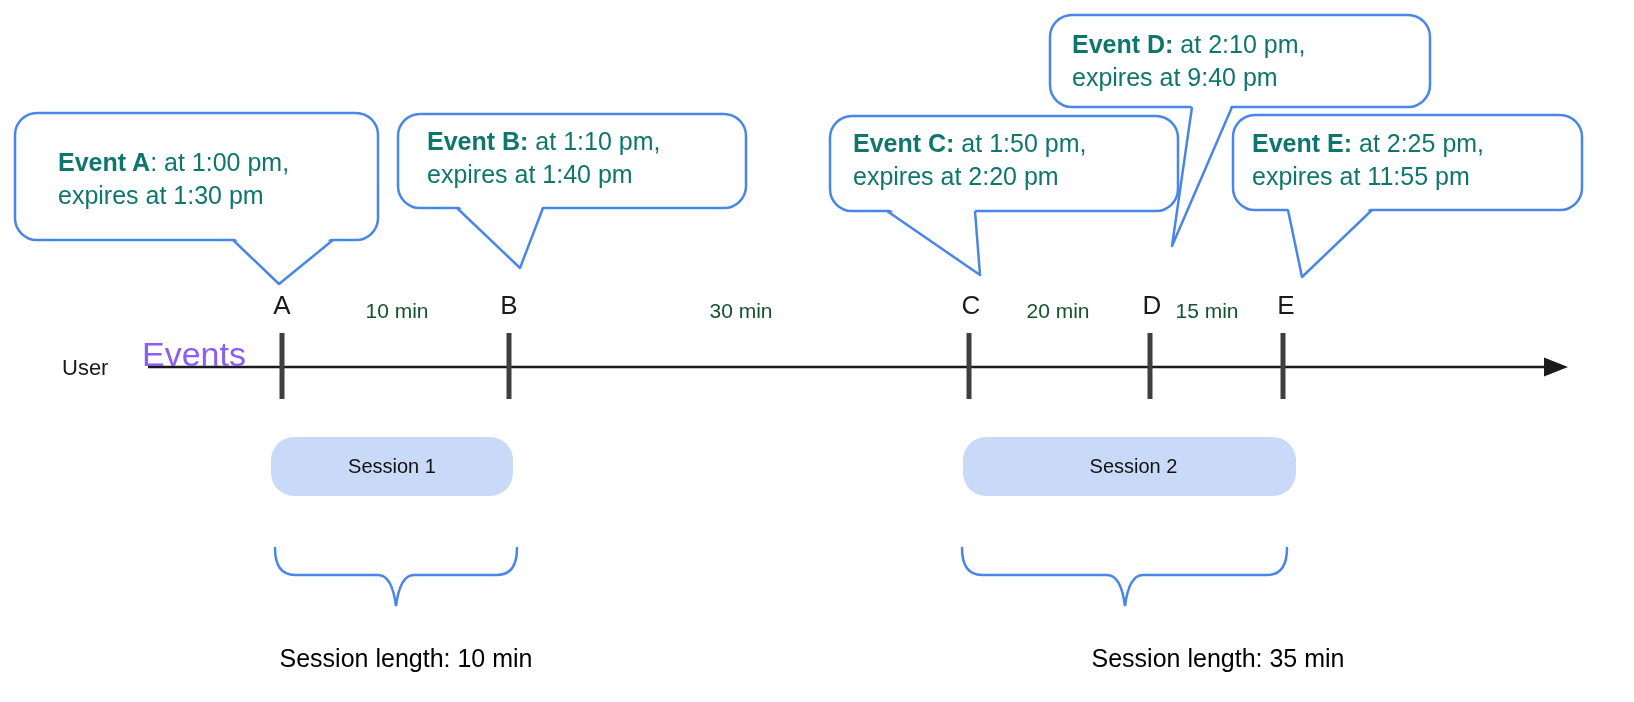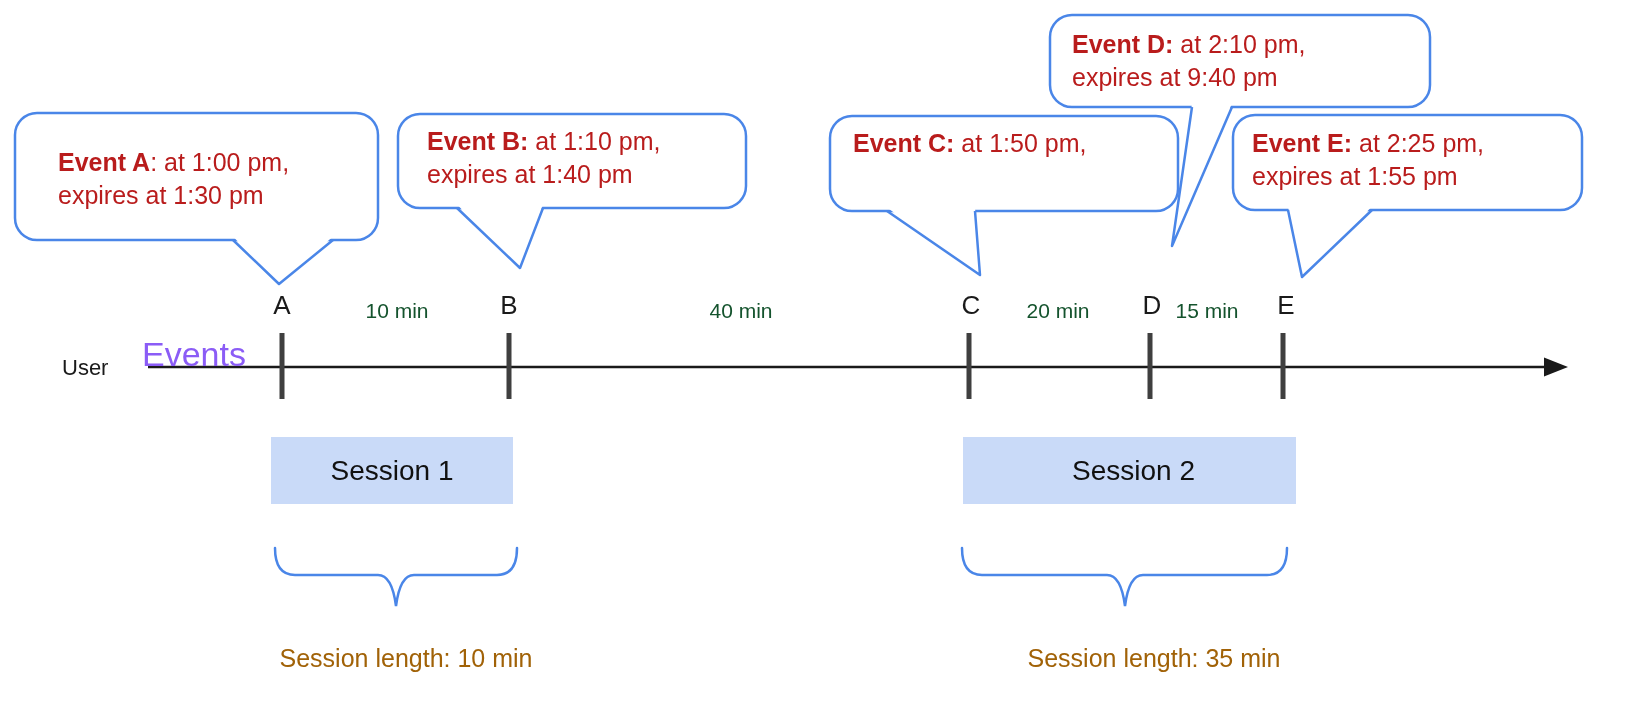--- a/index.html
+++ b/index.html
@@ -2,33 +2,33 @@
 <html><head>
 <meta charset="utf-8">
 <style>
   html,body{margin:0;padding:0;background:#ffffff;}
   .canvas{
     position:relative;width:1634px;height:702px;background:#ffffff;
     font-family:"Liberation Sans",sans-serif;overflow:hidden;color:#0a0a0a;
   }
   svg.layer{position:absolute;left:0;top:0;width:1634px;height:702px;}
   .txt{position:absolute;white-space:pre;}
-  .bubble-text{position:absolute;font-size:25px;line-height:33px;color:#b91c1c;}
+  .bubble-text{position:absolute;font-size:25px;line-height:33px;color:#0f766e;}
   .bubble-text .bold{font-weight:700;}
   .bubble-text span{white-space:pre;}
   .axis-label{font-size:22px;color:#1a1a1a;}
   .events-label{font-size:34px;color:#8b5cf6;margin-top:44px;}
   .mark-letter{font-size:26px;color:#1a1a1a;transform:translateX(-50%);}
   .interval-label{font-size:21px;color:#14532d;transform:translateX(-50%);}
   .session-box{
-    position:absolute;top:437px;height:67px;background:#c9daf8;
+    position:absolute;top:437px;height:59px;background:#c9daf8;
     display:flex;align-items:center;justify-content:center;
-    font-size:28px;color:#111;
+    font-size:20px;color:#111;border-radius:23px;
   }
-  .session-length{font-size:25px;color:#a16207;transform:translateX(-50%);}
+  .session-length{font-size:25px;color:#000000;transform:translateX(-50%);}
 </style>
 </head>
 <body>
 
 <div class="canvas">
 
   <svg class="layer" viewBox="0 0 1634 702">
 
     <line x1="148" y1="367" x2="1546" y2="367" stroke="#1a1a1a" stroke-width="2.5"></line>
     <polygon points="1544,357.5 1568,367 1544,376.5" fill="#1a1a1a"></polygon>
@@ -76,47 +76,48 @@
   <div class="bubble-text" style="left:58px;top:146px;">
     <div><span class="bold">Event A</span><span>: at 1:00 pm,</span></div>
     <div>expires at 1:30 pm</div>
   </div>
   <div class="bubble-text" style="left:427px;top:125px;">
     <div><span class="bold">Event B:</span><span> at 1:10 pm,</span></div>
     <div>expires at 1:40 pm</div>
   </div>
   <div class="bubble-text" style="left:853px;top:127px;">
     <div><span class="bold">Event C:</span><span> at 1:50 pm,</span></div>
+    <div>expires at 2:20 pm</div>
   </div>
   <div class="bubble-text" style="left:1072px;top:28px;">
     <div><span class="bold">Event D:</span><span> at 2:10 pm,</span></div>
     <div>expires at 9:40 pm</div>
   </div>
   <div class="bubble-text" style="left:1252px;top:127px;">
     <div><span class="bold">Event E:</span><span> at 2:25 pm,</span></div>
-    <div>expires at 1:55 pm</div>
+    <div>expires at 11:55 pm</div>
   </div>
 
   <div class="txt events-label" style="left:142px;top:291px;">Events</div>
   <div class="txt axis-label" style="left:62px;top:355px;">User</div>
 
   <div class="txt mark-letter" style="left:282px;top:290px;">A</div>
   <div class="txt mark-letter" style="left:509px;top:290px;">B</div>
   <div class="txt mark-letter" style="left:971px;top:290px;">C</div>
   <div class="txt mark-letter" style="left:1152px;top:290px;">D</div>
   <div class="txt mark-letter" style="left:1286px;top:290px;">E</div>
 
   <div class="txt interval-label" style="left:397px;top:299px;">10 min</div>
-  <div class="txt interval-label" style="left:741px;top:299px;">40 min</div>
+  <div class="txt interval-label" style="left:741px;top:299px;">30 min</div>
   <div class="txt interval-label" style="left:1058px;top:299px;">20 min</div>
   <div class="txt interval-label" style="left:1207px;top:299px;">15 min</div>
 
   <div class="session-box" style="left:271px;width:242px;">
     <span>Session 1</span>
   </div>
   <div class="session-box" style="left:963px;width:325px;padding-left:8px;">
     <span>Session 2</span>
   </div>
 
   <div class="txt session-length" style="left:406px;top:644px;">Session length: 10 min</div>
-  <div class="txt session-length" style="left:1154px;top:644px;">Session length: 35 min</div>
+  <div class="txt session-length" style="left:1218px;top:644px;">Session length: 35 min</div>
 
 </div>
 
 </body></html>

